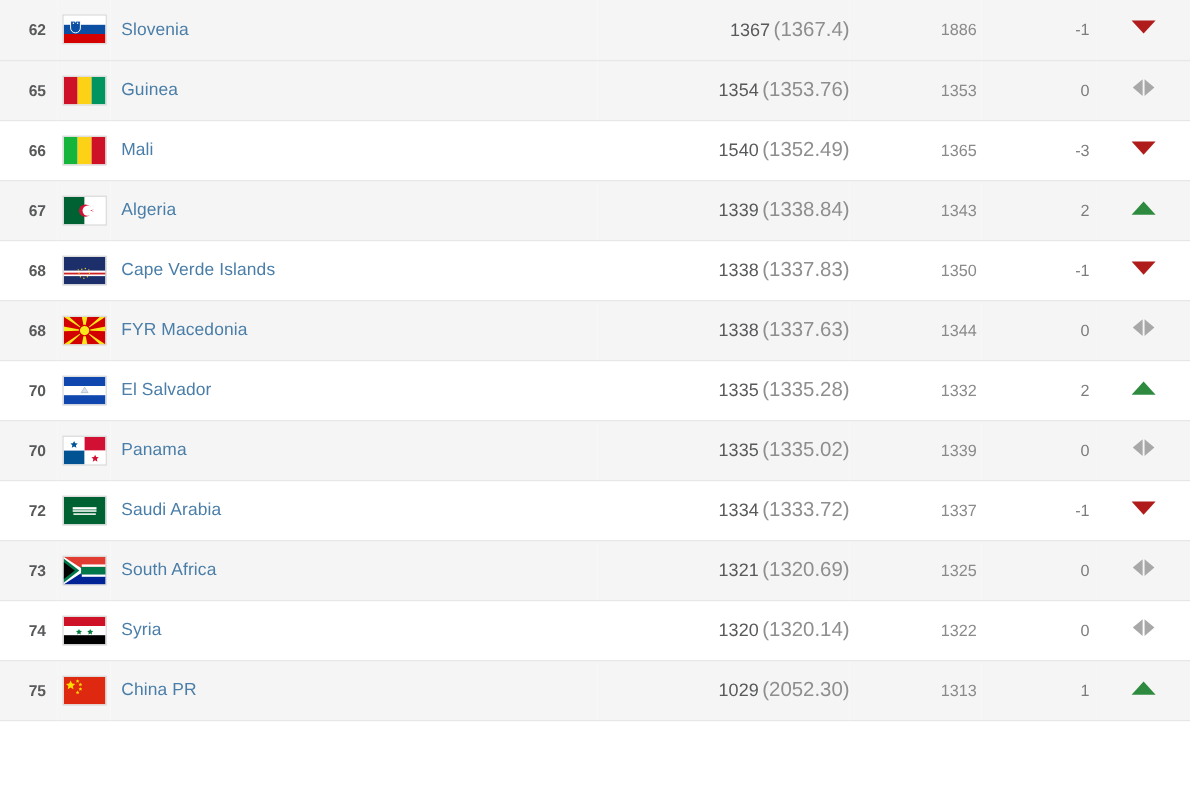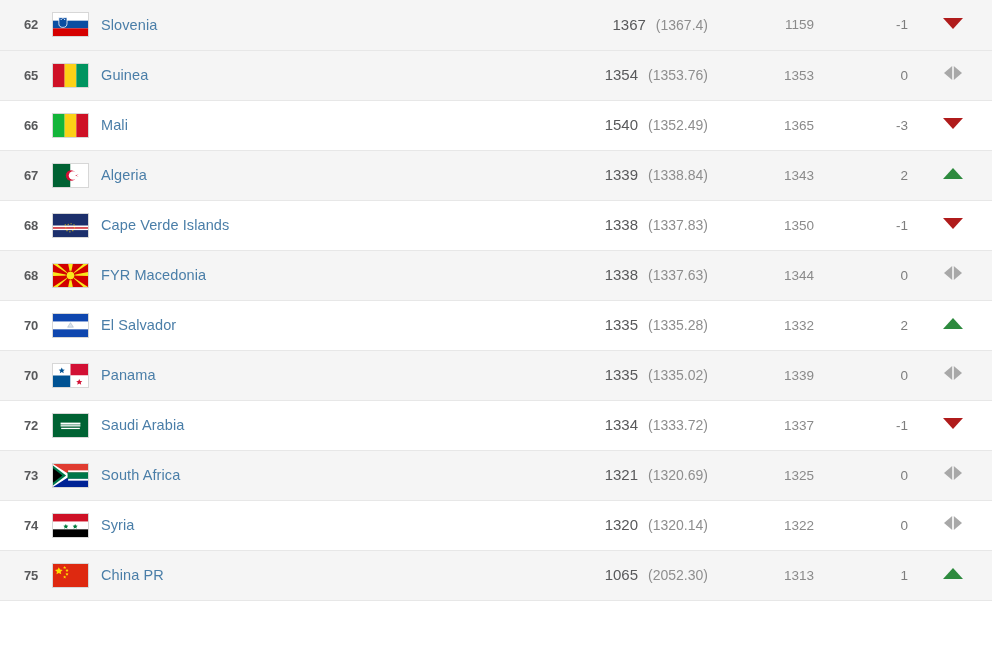--- a/index.html
+++ b/index.html
@@ -88,23 +88,23 @@
     text-align: right;
     padding-right: 0;
     white-space: nowrap;
   }
   .pts-int {
     font-size: 15px;
     font-weight: normal;
     color: #58595b;
   }
   .pts-exact {
-    font-size: 14px;
+    font-size: 17px;
     color: #8e8e8e;
-    margin-left: 10px;
+    margin-left: 3px;
   }
 
   
   .prev-cell {
     text-align: right;
     padding-right: 4px;
     font-size: 13.5px;
     color: #8a8a8a;
   }
 
@@ -154,21 +154,21 @@
               <circle cx="20" cy="11" r="1.1" fill="#fff"></circle>
       <circle cx="17" cy="9" r="1.1" fill="#fff"></circle>
     </svg></span>
     </td>
     <td class="team-cell">
       <a href="#" class="team-link">Slovenia</a>
     </td>
     <td class="points-cell">
       <span class="pts-int">1367</span><span class="pts-exact">(1367.4)</span>
     </td>
-    <td class="prev-cell">1159</td>
+    <td class="prev-cell">1886</td>
     <td class="change-cell">-1</td>
     <td class="arrow-cell">
       <span class="arrow-wrap"><svg viewBox="0 0 26 20">
               <path d="M13 16 L3 5 L23 5 Z" fill="#b01b1b"></path>
             </svg></span>
     </td>
   </tr>
       <tr class="rank-row odd">
     <td class="rank-num">65</td>
     <td class="flag-cell">
@@ -458,21 +458,21 @@
         <path d="M24 8.5 l.8 1.7 1.9 .2 -1.4 1.3 .4 1.9 -1.7 -1 -1.7 1 .4 -1.9 -1.4 -1.3 1.9 -.2z"></path>
         <path d="M24 15 l.8 1.7 1.9 .2 -1.4 1.3 .4 1.9 -1.7 -1 -1.7 1 .4 -1.9 -1.4 -1.3 1.9 -.2z"></path>
         <path d="M20 20 l.8 1.7 1.9 .2 -1.4 1.3 .4 1.9 -1.7 -1 -1.7 1 .4 -1.9 -1.4 -1.3 1.9 -.2z"></path>
       </g>
     </svg></span>
     </td>
     <td class="team-cell">
       <a href="#" class="team-link">China PR</a>
     </td>
     <td class="points-cell">
-      <span class="pts-int">1065</span><span class="pts-exact">(2052.30)</span>
+      <span class="pts-int">1029</span><span class="pts-exact">(2052.30)</span>
     </td>
     <td class="prev-cell">1313</td>
     <td class="change-cell">1</td>
     <td class="arrow-cell">
       <span class="arrow-wrap"><svg viewBox="0 0 26 20">
               <path d="M13 5 L23 16 L3 16 Z" fill="#2d8a3e"></path>
             </svg></span>
     </td>
   </tr>
     </tbody>

